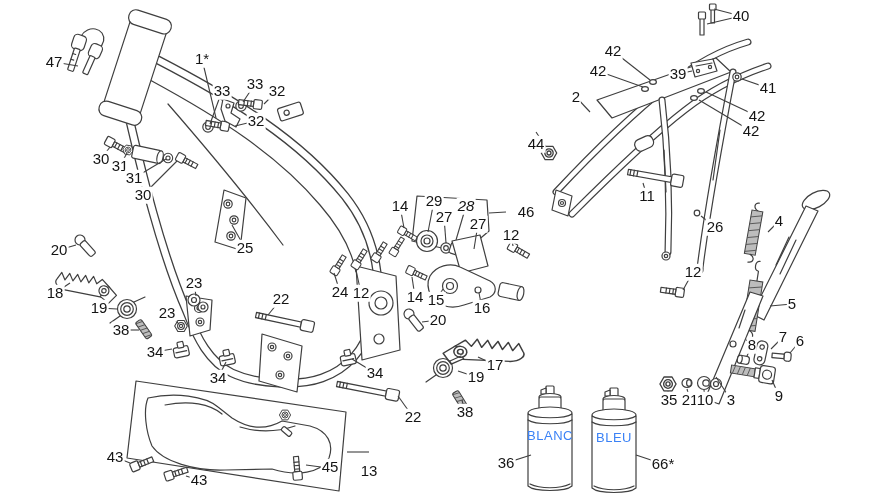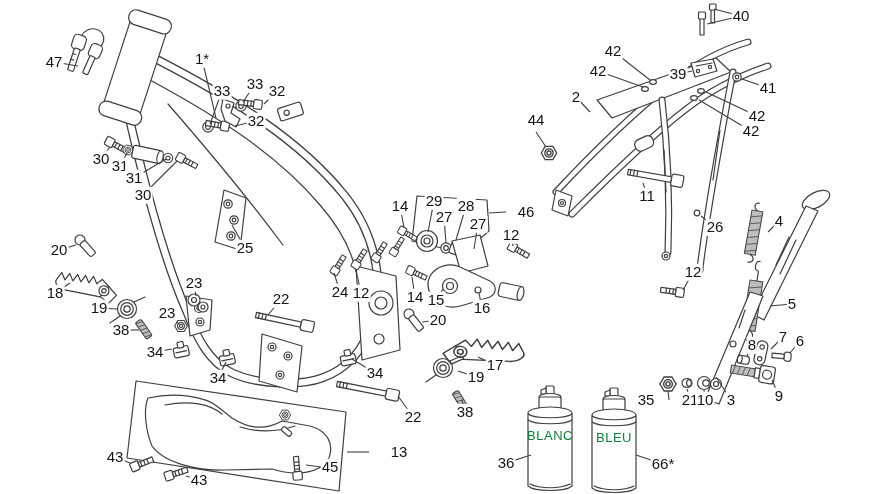--- a/index.html
+++ b/index.html
@@ -4,21 +4,21 @@
 <style>
   html,body{margin:0;padding:0;background:#fff;}
   #stage{position:relative;width:891px;height:494px;background:#fff;overflow:hidden;
          font-family:"Liberation Sans",sans-serif;}
   #art,#leaders{position:absolute;left:0;top:0;width:891px;height:494px;}
   #labels{position:absolute;left:0;top:0;width:891px;height:494px;}
   .part-label{position:absolute;transform:translate(-50%,-50%);
      font:400 15px/1.1 "Liberation Sans",sans-serif;color:#141414;
      background:#fff;padding:0 1px;white-space:nowrap;}
   .can-label{position:absolute;transform:translate(-50%,-50%);
-     font:400 13px/1 "Liberation Sans",sans-serif;color:#15803d;letter-spacing:.5px;}
+     font:400 13px/1 "Liberation Sans",sans-serif;color:#3b82f6;letter-spacing:.5px;}
   
   .pt{fill:#fff;stroke:#3f3f3f;stroke-width:1.2;stroke-linejoin:round;}
   .ln{fill:none;stroke:#3f3f3f;stroke-width:1.2;stroke-linecap:round;stroke-linejoin:round;}
   .tubeO{fill:none;stroke:#3f3f3f;stroke-width:9;stroke-linecap:round;}
   .tubeI{fill:none;stroke:#fff;stroke-width:6.4;stroke-linecap:round;}
   .tubeO2{fill:none;stroke:#3f3f3f;stroke-width:7;stroke-linecap:round;}
   .tubeI2{fill:none;stroke:#fff;stroke-width:4.6;stroke-linecap:round;}
   .spr{fill:#bdbdbd;stroke:#3f3f3f;stroke-width:1;}
   .hd{stroke:#555;stroke-width:.9;}
   .leader{stroke:#3f3f3f;stroke-width:1.1;}
@@ -454,56 +454,56 @@
       <span class="part-label" style="left: 281px; top: 299px;">22</span>
       <span class="part-label" style="left: 155px; top: 352px;">34</span>
       <span class="part-label" style="left: 218px; top: 378px;">34</span>
       <span class="part-label" style="left: 375px; top: 373px;">34</span>
       <span class="part-label" style="left: 340px; top: 292px;">24</span>
       <span class="part-label" style="left: 361px; top: 293px;">12</span>
       <span class="part-label" style="left: 413px; top: 417px;">22</span>
       <span class="part-label" style="left: 115px; top: 457px;">43</span>
       <span class="part-label" style="left: 199px; top: 480px;">43</span>
       <span class="part-label" style="left: 330px; top: 467px;">45</span>
-      <span class="part-label" style="left: 369px; top: 452px; margin-left: 30px;">13</span>
+      <span class="part-label" style="left: 369px; top: 471px;">13</span>
       <span class="part-label" style="left: 400px; top: 206px;">14</span>
       <span class="part-label" style="left: 434px; top: 201px;">29</span>
       <span class="part-label" style="left: 444px; top: 217px;">27</span>
-      <span class="part-label" style="left: 466px; top: 206px;">28</span>
+      <span class="part-label" style="left: 466px; top: 206px; font-style: italic;">28</span>
       <span class="part-label" style="left: 478px; top: 224px;">27</span>
       <span class="part-label" style="left: 506px; top: 212px; margin-left: 20px;">46</span>
       <span class="part-label" style="left: 511px; top: 235px;">12</span>
       <span class="part-label" style="left: 415px; top: 297px;">14</span>
       <span class="part-label" style="left: 436px; top: 300px;">15</span>
       <span class="part-label" style="left: 482px; top: 308px;">16</span>
       <span class="part-label" style="left: 438px; top: 320px;">20</span>
       <span class="part-label" style="left: 495px; top: 365px;">17</span>
       <span class="part-label" style="left: 476px; top: 377px;">19</span>
       <span class="part-label" style="left: 465px; top: 412px;">38</span>
       <span class="part-label" style="left: 506px; top: 463px;">36</span>
       <span class="part-label" style="left: 663px; top: 464px;">66*</span>
       <span class="part-label" style="left: 741px; top: 16px; text-align: center;">40</span>
       <span class="part-label" style="left: 613px; top: 51px;">42</span>
       <span class="part-label" style="left: 598px; top: 71px;">42</span>
       <span class="part-label" style="left: 678px; top: 74px;">39</span>
       <span class="part-label" style="left: 768px; top: 88px;">41</span>
       <span class="part-label" style="left: 757px; top: 116px;">42</span>
       <span class="part-label" style="left: 751px; top: 131px;">42</span>
       <span class="part-label" style="left: 576px; top: 97px;">2</span>
-      <span class="part-label" style="left: 536px; top: 120px;">44</span>
+      <span class="part-label" style="left: 536px; top: 144px;">44</span>
       <span class="part-label" style="left: 647px; top: 196px;">11</span>
       <span class="part-label" style="left: 715px; top: 227px;">26</span>
       <span class="part-label" style="left: 779px; top: 221px;">4</span>
       <span class="part-label" style="left: 792px; top: 304px;">5</span>
       <span class="part-label" style="left: 693px; top: 272px;">12</span>
       <span class="part-label" style="left: 783px; top: 337px;">7</span>
       <span class="part-label" style="left: 800px; top: 341px;">6</span>
       <span class="part-label" style="left: 752px; top: 345px;">8</span>
       <span class="part-label" style="left: 779px; top: 396px;">9</span>
-      <span class="part-label" style="left: 646px; top: 400px;">35</span>
+      <span class="part-label" style="left: 669px; top: 400px;">35</span>
       <span class="part-label" style="left: 690px; top: 400px;">21</span>
       <span class="part-label" style="left: 705px; top: 400px;">10</span>
       <span class="part-label" style="left: 731px; top: 400px;">3</span>
     </div>
 
 <div class="can-label" style="left:550px;top:435px;">BLANC</div>
 <div class="can-label" style="left:614px;top:437px;">BLEU</div>
 
 </div>
 

